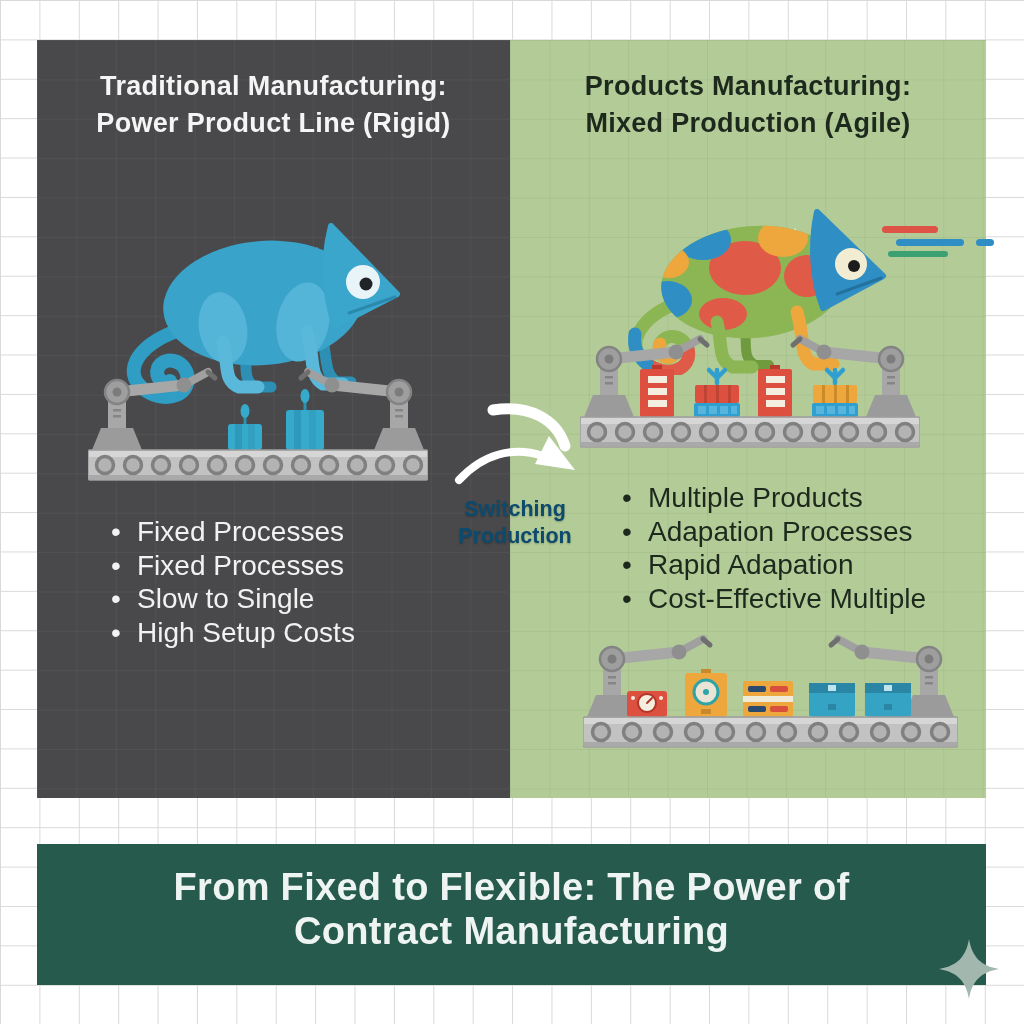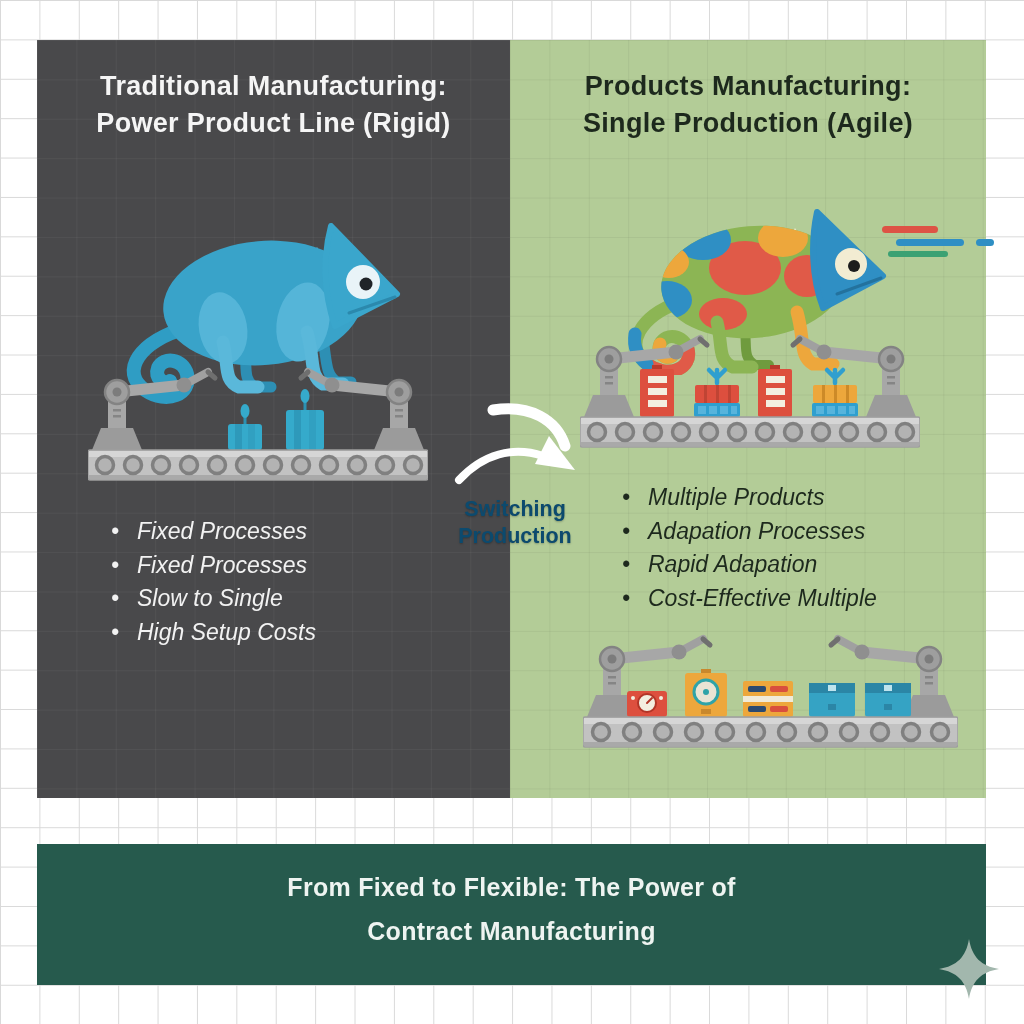--- a/index.html
+++ b/index.html
@@ -44,21 +44,21 @@
     width: 100%;
     text-align: center;
     font-weight: bold;
     font-size: 27px;
     line-height: 37px;
     letter-spacing: 0.3px;
   }
   .panel-left .panel-title { color: #f5f5f5; }
   .panel-right .panel-title { color: #1d291d; }
   .abs { position: absolute; }
-  ul.bullets { list-style: none; font-size: 23px; line-height: 33.5px; font-style: italic; }
+  ul.bullets { list-style: none; font-size: 28px; line-height: 33.5px; }
   ul.bullets li { position: relative; padding-left: 34px; }
   ul.bullets li::before { content: "\2022"; position: absolute; left: 8px; }
   .bullets-left { color: #f2f2f2; }
   .bullets-right { color: #1d291d; }
   .bullets-right li { padding-left: 31px; }
   .transition-label {
     position: absolute;
     left: 435px;
     top: 496px;
     width: 160px;
@@ -76,21 +76,21 @@
     width: 949px;
     height: 141px;
     background-color: #265a4d;
   }
   .banner-text {
     padding-top: 21px;
     width: 100%;
     text-align: center;
     color: #eef4f1;
     font-weight: bold;
-    font-size: 25px;
+    font-size: 38px;
     line-height: 44px;
     letter-spacing: 0.3px;
   }
   svg { display: block; }
 </style>
 </head>
 <body>
 
 <div class="panel panel-left">
 
@@ -178,21 +178,21 @@
     <li>Fixed Processes</li>
     <li>Slow to Single</li>
     <li>High Setup Costs</li>
   </ul>
 </div>
 
 <div class="panel panel-right">
 
   <div class="panel-title">
     <div>Products Manufacturing:</div>
-    <div>Single Production (Agile)</div>
+    <div>Mixed Production (Agile)</div>
   </div>
 
   <svg class="abs" style="left:95px; top:150px;" width="310" height="185" viewBox="0 0 310 185">
     <path d="M75,112 C35,126 18,156 42,174 C63,189 88,179 83,159 C79,145 61,142 55,154 C51,164 61,170 67,166" fill="none" stroke="#8cb554" stroke-width="13" stroke-linecap="round"></path>
     <path d="M42,174 C63,189 88,179 83,159" fill="none" stroke="#e05a48" stroke-width="13" stroke-linecap="round"></path>
     <path d="M30,144 C28,157 33,167 42,174" fill="none" stroke="#2f8fc4" stroke-width="13" stroke-linecap="round"></path>
     <path d="M55,154 C51,164 61,170 67,166" fill="none" stroke="#eda73c" stroke-width="13" stroke-linecap="round"></path>
     <path d="M70,86 L78,60 L86,75 L94,52 L103,69 L112,47 L121,65 L130,42 L140,62 L150,39 L160,59 L170,38 L180,57 L190,38 L200,55 L210,38 L218,54 L228,42 L232,62 L150,98 Z" fill="#efe8d0"></path>
     <path d="M140,140 C142,158 138,168 150,175 L164,175" fill="none" stroke="#6f9b3e" stroke-width="10" stroke-linecap="round"></path>
     <ellipse cx="148" cy="92" rx="92" ry="56" fill="#8cb554" transform="rotate(-5 148 92)"></ellipse>

